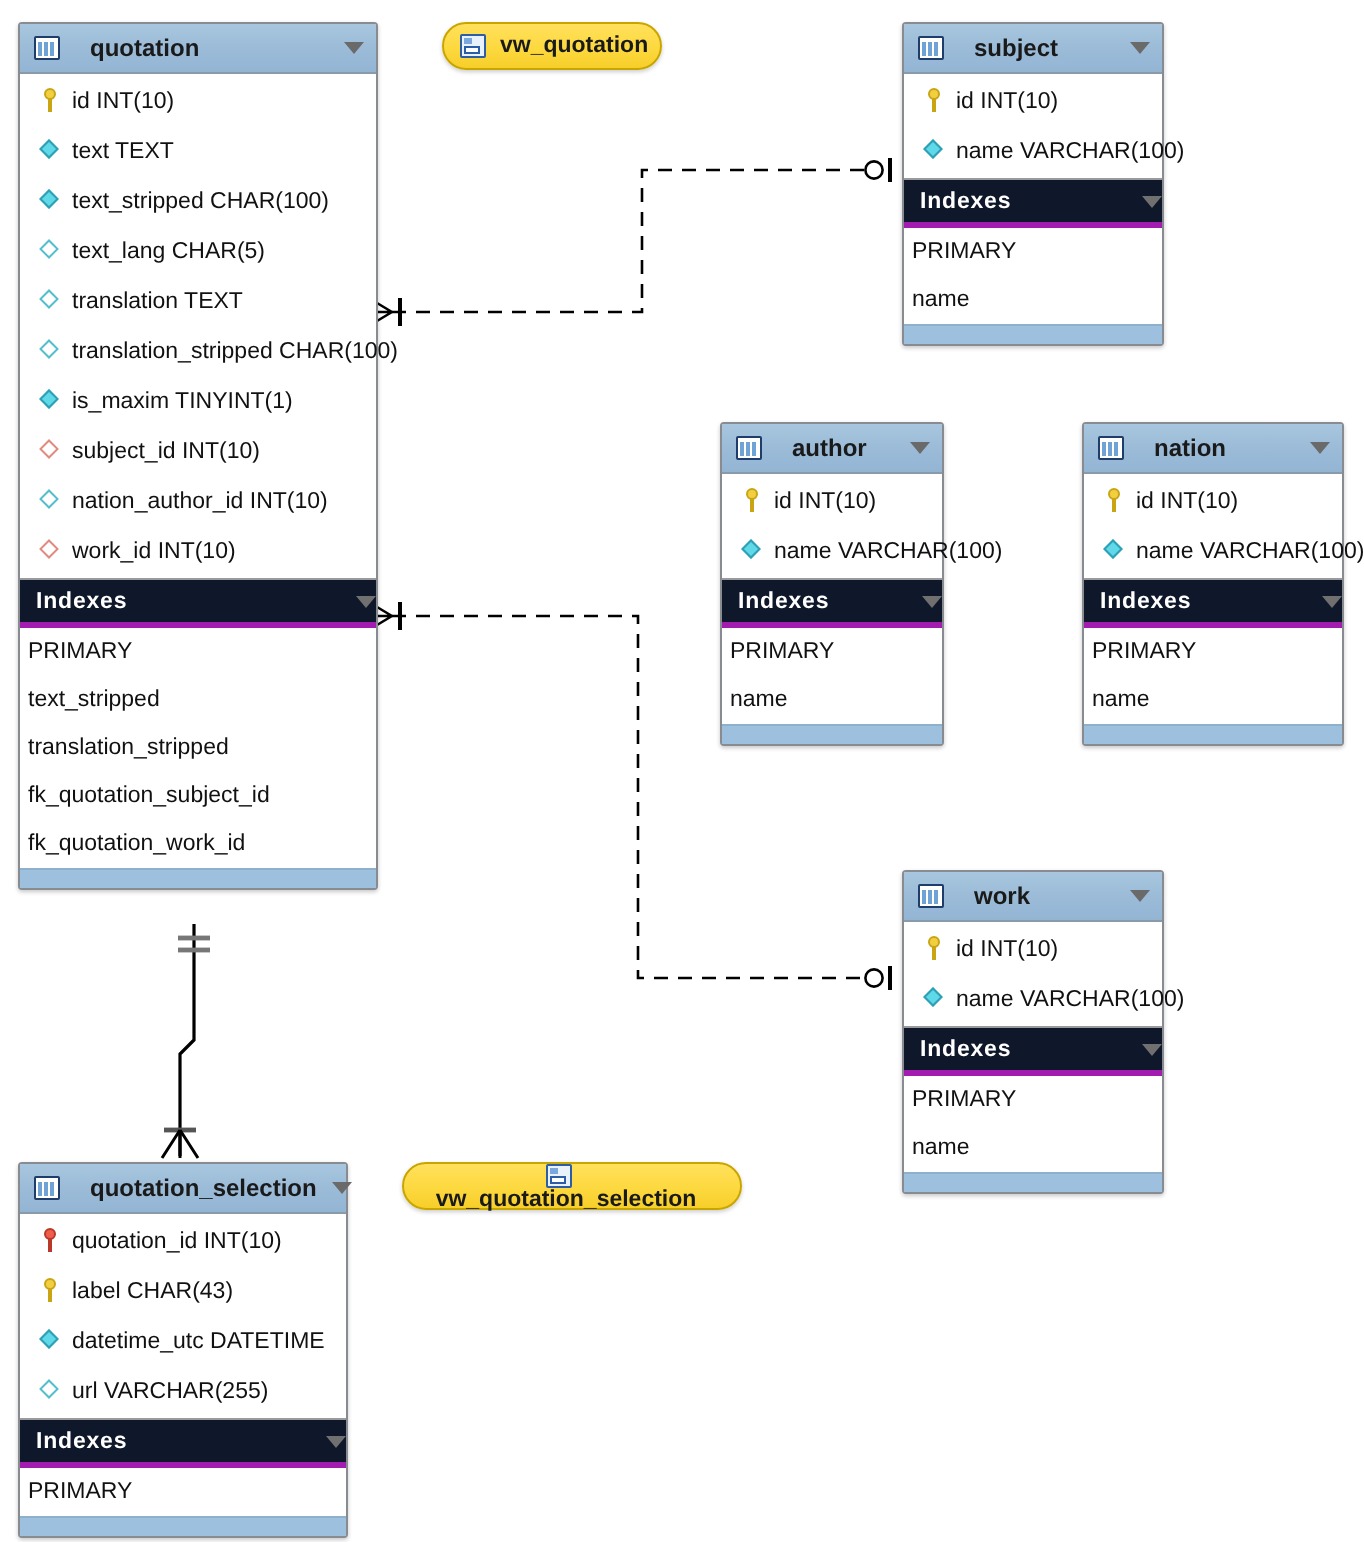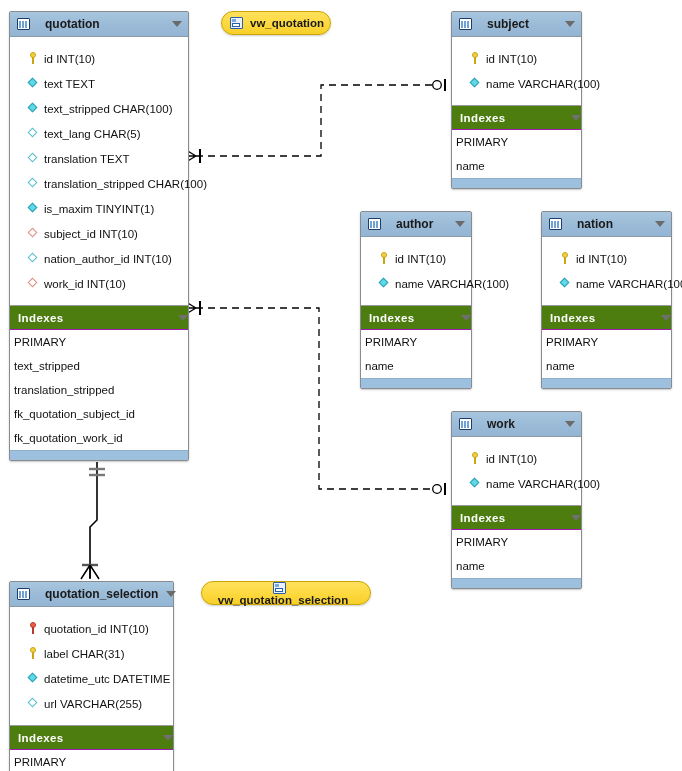--- a/index.html
+++ b/index.html
@@ -60,21 +60,21 @@
     white-space:nowrap;line-height:12px;
   }
   .tbl-caret{
     margin-left:auto;
     width:0;height:0;flex:0 0 auto;
     border-left:5px solid transparent;
     border-right:5px solid transparent;
     border-top:6px solid #6a6a6a;
   }
 
-  .cols{padding:9px;background:#ffffff;}
+  .cols{padding:1px;background:#ffffff;}
   .col-row{
     height:25px;
     box-sizing:border-box;
     display:flex;align-items:center;
     padding-left:8px;
     font-size:11.5px;color:#111;
     white-space:nowrap;
   }
   .col-ic{width:13px;flex:0 0 auto;margin-right:4px;position:relative;height:13px;}
 
@@ -103,22 +103,22 @@
     transform:rotate(45deg);
     background:var(--dc,#5fd8e8);
     border:1px solid var(--db,#2f9fb5);
     box-sizing:border-box;
   }
   .ic-dia.hollow{--dc:#ffffff;--db:#53bece;}
   .ic-dia.fkred{--dc:#ffffff;--db:#e08a80;}
 
   .idx-header{
     height:25px;box-sizing:border-box;
-    background:#4d7c0f;
-    border-top:1px solid #9a9a9a;border-bottom:1px solid #a21caf;
+    background:#0f172a;
+    border-top:1px solid #9a9a9a;border-bottom:3px solid #a21caf;
     display:flex;align-items:center;
     padding:0 0 0 8px;
   }
   .idx-title{font-size:11.5px;color:#ffffff;font-weight:bold;letter-spacing:.4px;}
   .idx-caret{
     margin-left:auto;width:0;height:0;
     border-left:5px solid transparent;border-right:5px solid transparent;
     border-top:6px solid #707070;
   }
   .idx-row{
@@ -329,21 +329,21 @@
         <div class="idx-header">
           <span class="idx-title">Indexes</span>
           <span class="idx-caret"></span>
         </div>
         <div>
           <div class="idx-row">PRIMARY</div>
           <div class="idx-row">name</div>
         </div>
         <div class="tbl-footer"></div>
       </div>
-      <div class="table-node" style="left: 451px; top: 411px; width: 131px;">
+      <div class="table-node" style="left: 451px; top: 435px; width: 131px;">
         <div class="tbl-header">
           <span class="tbl-icon"></span>
           <span class="tbl-title">work</span>
           <span class="tbl-caret"></span>
         </div>
         <div class="cols">
           <div class="col-row">
             <span class="col-ic ic-key"></span>
             <span>id INT(10)</span>
           </div>
@@ -368,21 +368,21 @@
           <span class="tbl-title">quotation_selection</span>
           <span class="tbl-caret"></span>
         </div>
         <div class="cols">
           <div class="col-row">
             <span class="col-ic ic-key red"></span>
             <span>quotation_id INT(10)</span>
           </div>
           <div class="col-row">
             <span class="col-ic ic-key"></span>
-            <span>label CHAR(31)</span>
+            <span>label CHAR(43)</span>
           </div>
           <div class="col-row">
             <span class="col-ic ic-dia"></span>
             <span>datetime_utc DATETIME</span>
           </div>
           <div class="col-row">
             <span class="col-ic ic-dia hollow"></span>
             <span>url VARCHAR(255)</span>
           </div>
         </div>

